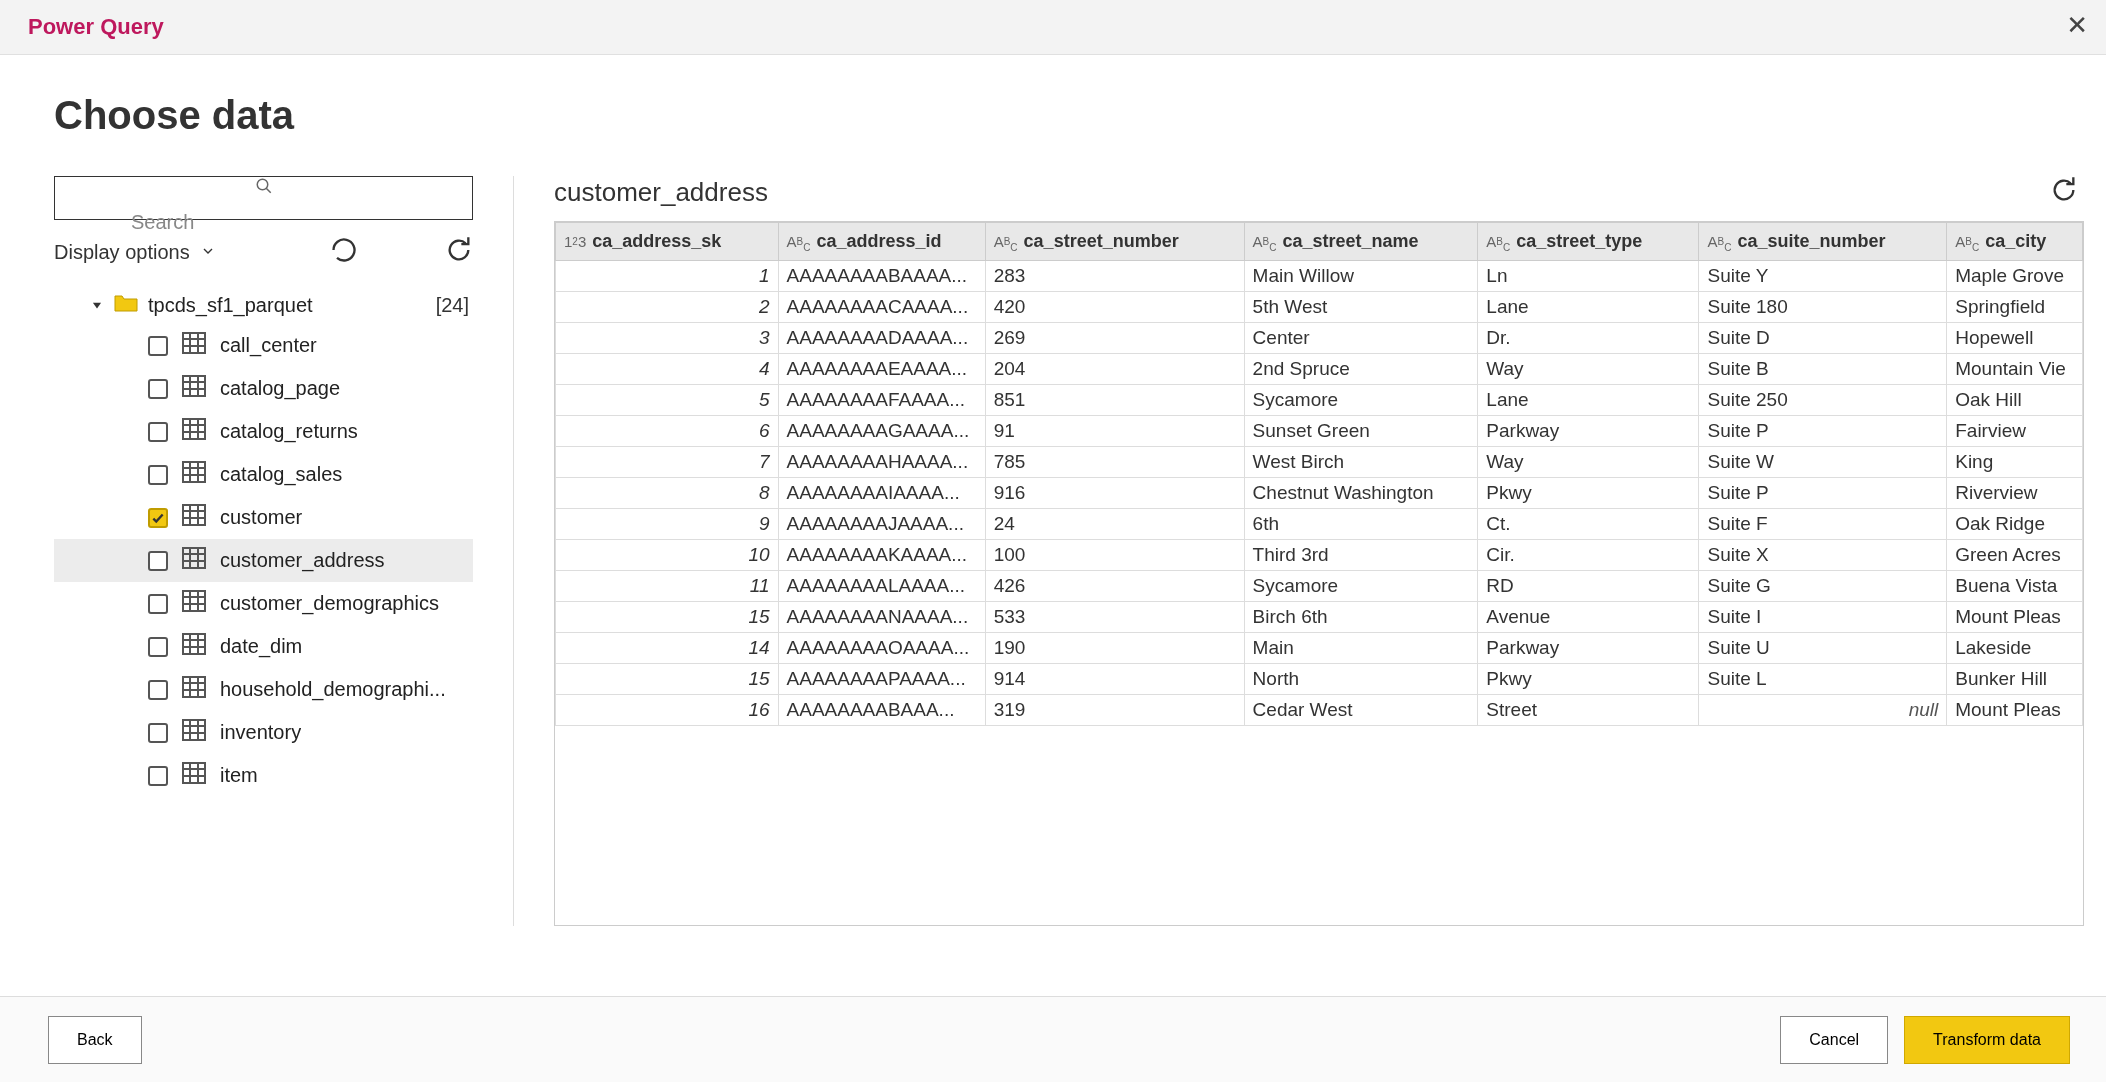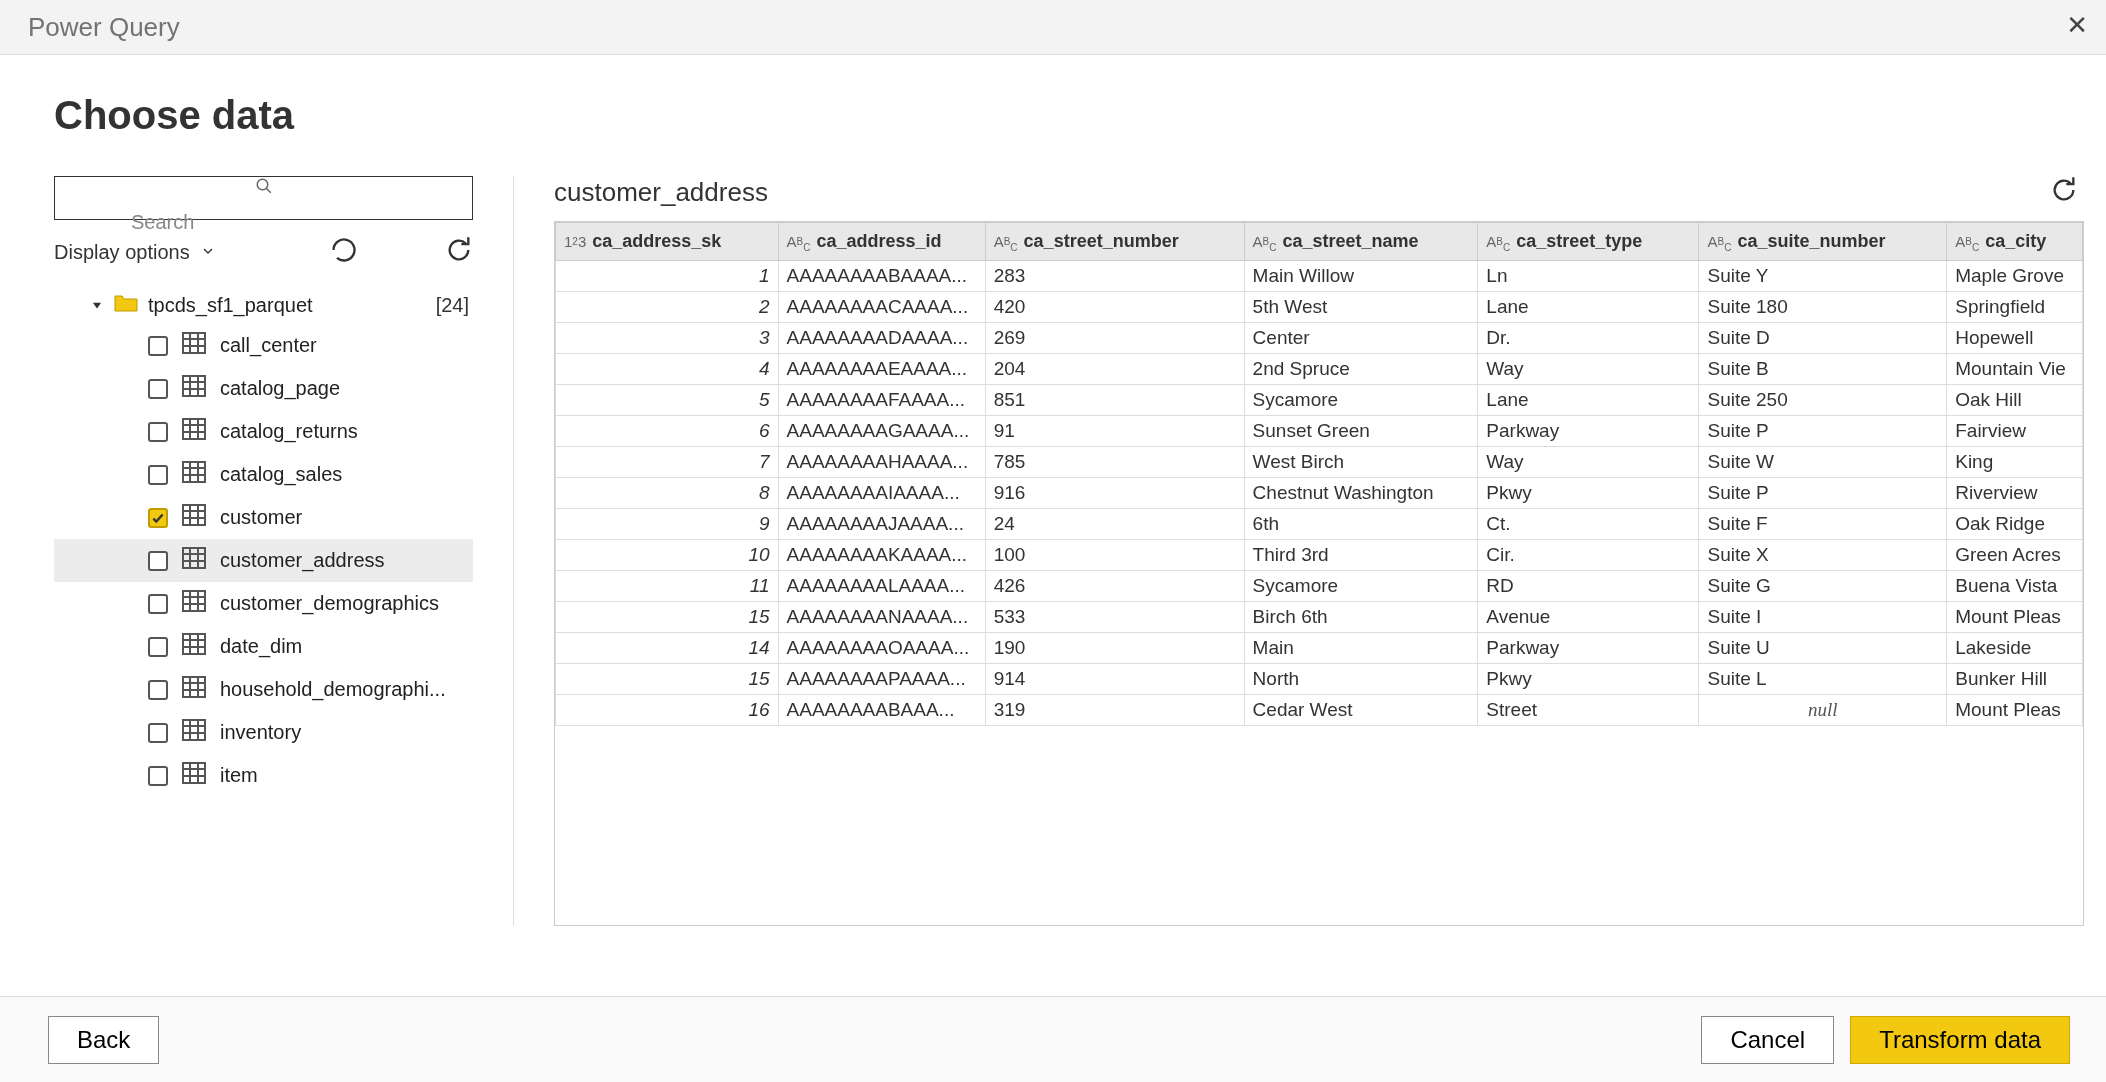--- a/index.html
+++ b/index.html
@@ -16,23 +16,23 @@
   .titlebar {
     background: #f3f3f3;
     border-bottom: 1px solid #e0e0e0;
     height: 55px;
     display: flex;
     align-items: center;
     padding: 0 28px 0 28px;
     position: relative;
   }
   .titlebar .title {
-    font-weight: 400;
-    font-size: 26px;
-    color: #737373;
+    font-weight: 700;
+    font-size: 22px;
+    color: #be185d;
   }
   .titlebar .close {
     position: absolute;
     right: 18px;
     top: 12px;
     font-size: 26px;
     color: #444;
     cursor: pointer;
     line-height: 1;
     font-weight: 300;
@@ -200,39 +200,38 @@
     overflow: hidden;
     text-overflow: clip;
     color: #333;
   }
   table.preview td.num {
     text-align: right;
     font-style: italic;
     color: #333;
   }
   table.preview td.null {
-    text-align: center;
+    text-align: right;
     font-style: italic;
     color: #555;
-    font-family: Liberation Serif, serif;
   }
   .footer {
     position: absolute;
     bottom: 0; left: 0; right: 0;
     height: 86px;
     border-top: 1px solid #ddd;
     background: #fafafa;
     display: flex;
     align-items: center;
     padding: 0 36px 0 48px;
   }
   .btn {
     height: 48px;
     padding: 0 28px;
-    font-size: 24px;
+    font-size: 16px;
     border: 1px solid #888;
     background: #fff;
     cursor: pointer;
     display: inline-flex;
     align-items: center;
   }
   .btn.primary {
     background: #f2c811;
     border-color: #d0a800;
     font-weight: 400;

